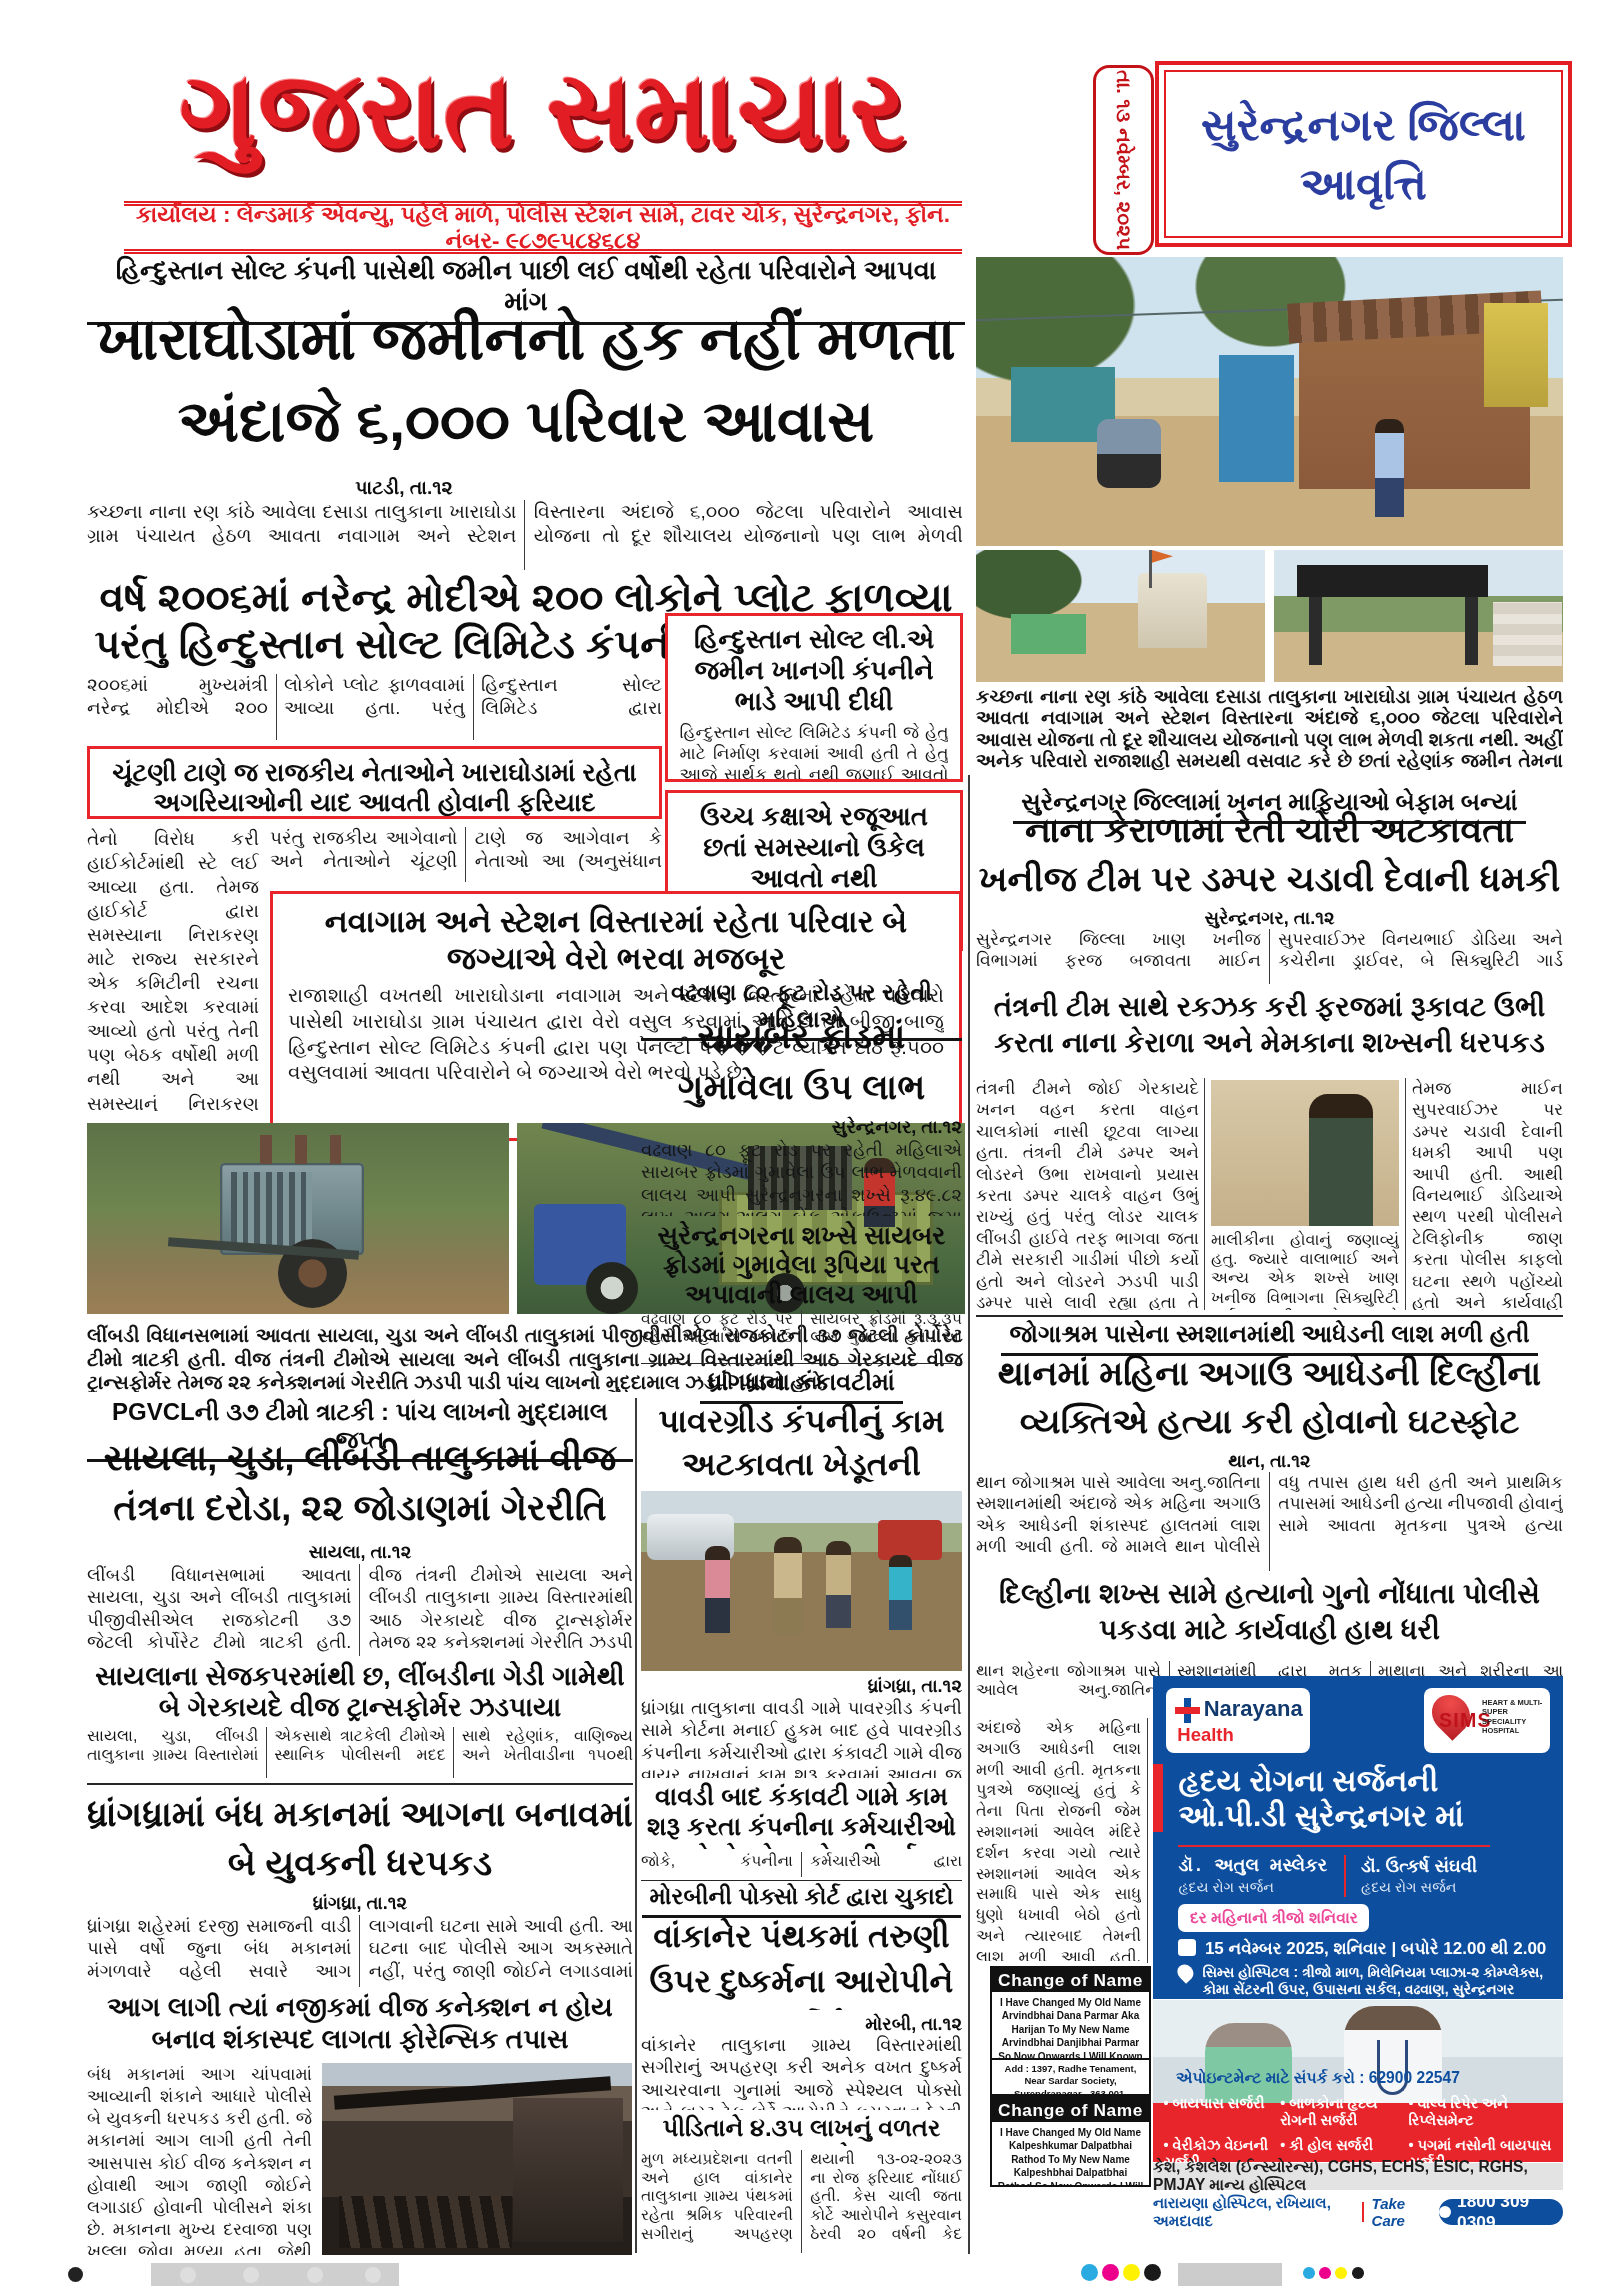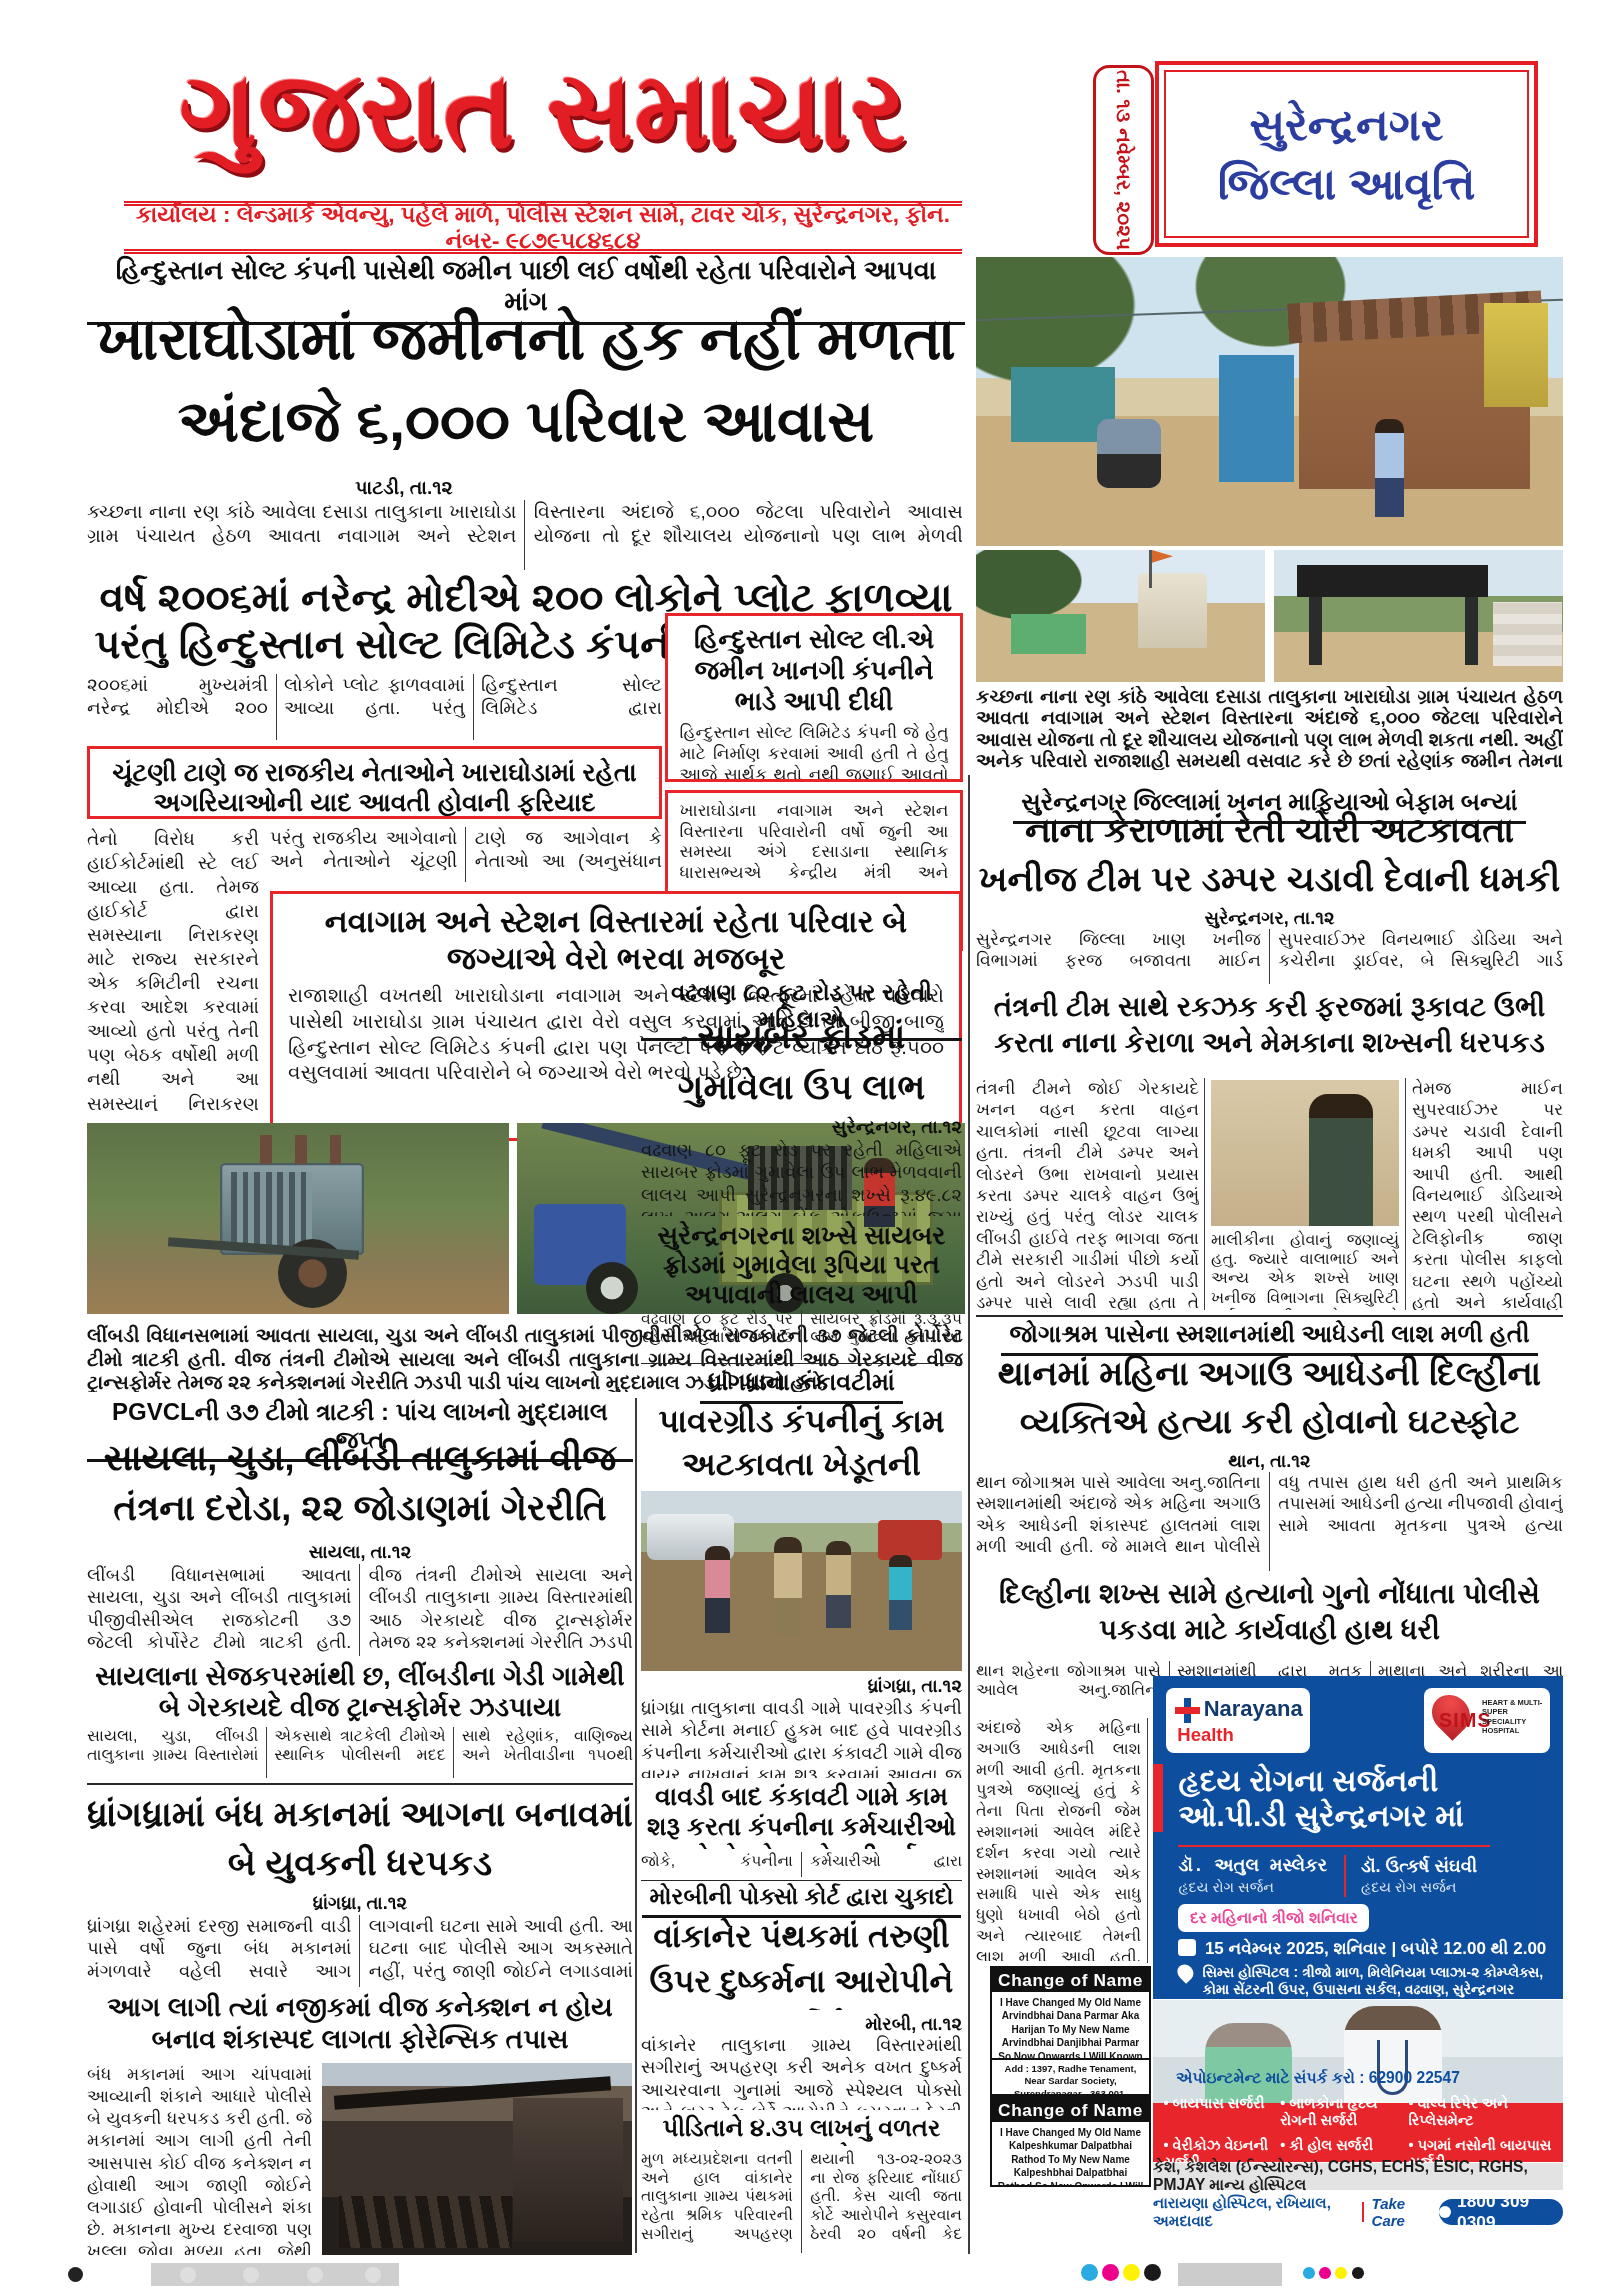--- a/index.html
+++ b/index.html
@@ -48,40 +48,41 @@
 </head>
 <body>
 
 <div class="abs mast" style="left:124px;top:24px;width:838px;height:173px;font-size:107px;line-height:173px;">ગુજરાત સમાચાર</div>
 <div class="abs office" style="left:124px;top:201px;width:838px;height:43px;font-size:22.5px;">
     <span>કાર્યાલય : લેન્ડમાર્ક એવન્યુ, પહેલે માળે, પોલીસ સ્ટેશન સામે, ટાવર ચોક, સુરેન્દ્રનગર, ફોન. નંબર- ૯૮૭૯૫૮૪૬૮૪</span>
   </div>
 <div class="abs datecap" style="left:1093px;top:65px;width:55px;height:184px;">
     <div style="font-size:20px;">તા. ૧૩ નવેમ્બર, ૨૦૨૫</div>
   </div>
-<div class="abs edbox" style="left:1155px;top:61px;width:383px;height:186px;">
+<div class="abs edbox" style="left:1155px;top:61px;width:417px;height:186px;">
     <div class="edboxin" style="font-size:44px;padding:0 23px;">સુરેન્દ્રનગર જિલ્લા આવૃત્તિ</div>
   </div>
 
 <div class="abs k" style="left:87px;top:255px;width:878px;font-size:26px;"><span>હિન્દુસ્તાન સોલ્ટ કંપની પાસેથી જમીન પાછી લઈ વર્ષોથી રહેતા પરિવારોને આપવા માંગ</span></div>
 <div class="abs hl" style="left:87px;top:298px;width:878px;height:173px;font-size:58px;line-height:1.42;overflow:hidden;">ખારાઘોડામાં જમીનનો હક નહીં મળતા અંદાજે ૬,૦૦૦ પરિવાર આવાસ યોજનાથી વંચિત</div>
 <div class="abs dl" style="left:173px;top:477px;width:462px;font-size:19px;">પાટડી, તા.૧૨</div>
 <div class="abs bt c2" style="left:87px;top:500px;width:876px;height:70px;font-size:19px;line-height:1.25;">ક્ચ્છના નાના રણ કાંઠે આવેલા દસાડા તાલુકાના ખારાઘોડા ગ્રામ પંચાયત હેઠળ આવતા નવાગામ અને સ્ટેશન વિસ્તારના અંદાજે ૬,૦૦૦ જેટલા પરિવારોને આવાસ યોજના તો દૂર શૌચાલય યોજનાનો પણ લાભ મેળવી શકતા નથી. અહીં અનેક પરિવારો રાજાશાહી સમયથી વસવાટ કરે છે છતાં રહેણાંક જમીન તેમના નામે થઈ શકતી નથી. આ જમીન વર્ષો પહેલા ભારત સરકારના સાલ્ટ વિભાગે હિન્દુસ્તાન સોલ્ટ લિમિટેડને સોંપી હતી. અહીં વસતા આ પરિવારો ગેરકાયદે વસવાટ કરે છે તેવું સરકારી ચોપડે દર્શાવવામાં આવ્યું છે.</div>
 <div class="abs hl" style="left:87px;top:574px;width:878px;height:94px;font-size:40px;line-height:1.17;overflow:hidden;">વર્ષ ૨૦૦૬માં નરેન્દ્ર મોદીએ ૨૦૦ લોકોને પ્લોટ ફાળવ્યા પરંતુ હિન્દુસ્તાન સોલ્ટ લિમિટેડ કંપની હાઈકોર્ટમાંથી સ્ટે લઈ આવી</div>
 <div class="abs bt c3" style="left:87px;top:674px;width:575px;height:66px;font-size:18.5px;line-height:1.23;">૨૦૦૬માં મુખ્યમંત્રી નરેન્દ્ર મોદીએ ૨૦૦ લોકોને પ્લોટ ફાળવવામાં આવ્યા હતા. પરંતુ હિન્દુસ્તાન સોલ્ટ લિમિટેડ દ્વારા નવઘણભાઈ કણસાગરા અને રસિકભાઈ રાહુચાના જણાવ્યા મુજબ અગરિયા પરિવાર પેઢી દર પેઢીથી આ વિસ્તારમાં રહે છે અગરિયાઓ યાદ આવે છે અને અગરિયાઓ માત્ર મતદાન માટે જ હોય તેમ લાગી રહ્યું છે બાકીના દિવસોમાં કોઈપણ પક્ષના</div>
 <div class="abs rb" style="left:87px;top:746px;width:575px;height:73px;">
     <div class="bh" style="font-size:25.4px;">ચૂંટણી ટાણે જ રાજકીય નેતાઓને ખારાઘોડામાં રહેતા અગરિયાઓની યાદ આવતી હોવાની ફરિયાદ</div>
   </div>
 <div class="abs bt" style="left:87px;top:827px;width:172px;height:284px;font-size:18.5px;line-height:1.3;">તેનો વિરોધ કરી હાઈકોર્ટમાંથી સ્ટે લઈ આવ્યા હતા. તેમજ હાઈકોર્ટ દ્વારા સમસ્યાના નિરાકરણ માટે રાજ્ય સરકારને એક કમિટીની રચના કરવા આદેશ કરવામાં આવ્યો હતો પરંતુ તેની પણ બેઠક વર્ષોથી મળી નથી અને આ સમસ્યાનું નિરાકરણ આવતું નથી. આ જમીન પર આંગણવાડી પણ બની શકતી નથી. ખારાઘોડા નવાગામના</div>
 <div class="abs bt c2" style="left:270px;top:827px;width:392px;height:55px;font-size:18.5px;line-height:1.22;">પરંતુ રાજકીય આગેવાનો અને નેતાઓને ચૂંટણી ટાણે જ આગેવાન કે નેતાઓ આ (અનુસંધાન બીજે પાને)</div>
 <div class="abs rb" style="left:665px;top:613px;width:298px;height:169px;">
   <div class="bh" style="font-size:26px;">હિન્દુસ્તાન સોલ્ટ લી.એ જમીન ખાનગી કંપનીને ભાડે આપી દીધી</div>
   <div class="bt" style="font-size:17px;line-height:1.22;height:90px;">હિન્દુસ્તાન સોલ્ટ લિમિટેડ કંપની જે હેતુ માટે નિર્માણ કરવામાં આવી હતી તે હેતુ આજે સાર્થક થતો નથી જણાઈ આવતો અને મોટા ભાગની જમીનો મીઠાની કંપનીના માલિકોને મીઠાના ઢગલા પાથરવા માટે ભાડા પેટે આપી દેવામાં આવી હોવાનો અગરિયાઓએ આક્ષેપ કર્યો હતો અને અહીં રહેતા લોકોને રહેણાંક માટે આ જગ્યા આપવામાં આવે તેવી પણ માંગ ઉઠવા પામી છે.</div>
 </div>
 <div class="abs rb" style="left:665px;top:790px;width:298px;height:161px;">
+  <div class="bh" style="font-size:26px;">ઉચ્ચ કક્ષાએ રજૂઆત છતાં સમસ્યાનો ઉકેલ આવતો નથી</div>
   <div class="bt" style="font-size:17px;line-height:1.22;height:81px;">ખારાઘોડાના નવાગામ અને સ્ટેશન વિસ્તારના પરિવારોની વર્ષો જુની આ સમસ્યા અંગે દસાડાના સ્થાનિક ધારાસભ્યએ કેન્દ્રીય મંત્રી અને હિન્દુસ્તાન સોલ્ટ લિમિટેડની મુખ્ય કચેરીએ પણ અનેક વખત રજુઆત કરવા છતાં સરકાર દ્વારા કોઈ જ ગંભીરતા દાખવવામા ન આવતા અગરિયા પરિવારોને ઘર વિહોણા રહેવાનો વારો આવ્યો છે.</div>
 </div>
 <div class="abs rb" style="left:270px;top:891px;width:692px;height:250px;padding:9.2px 15px;">
   <div class="bh" style="font-size:31px;">નવાગામ અને સ્ટેશન વિસ્તારમાં રહેતા પરિવાર બે જગ્યાએ વેરો ભરવા મજબૂર</div>
   <div class="bt" style="font-size:20px;line-height:1.28;height:121px;">રાજાશાહી વખતથી ખારાઘોડાના નવાગામ અને સ્ટેશન વિસ્તારમાં રહેતા પરિવારો પાસેથી ખારાઘોડા ગ્રામ પંચાયત દ્વારા વેરો વસુલ કરવામાં આવે છે તો બીજી બાજુ હિન્દુસ્તાન સોલ્ટ લિમિટેડ કંપની દ્વારા પણ પેનલ્ટી પ���ટે વ્યક્તિ દીઠ રૂ.૫૦૦ વસુલવામાં આવતા પરિવારોને બે જગ્યાએ વેરો ભરવો પડે છે.</div>
 </div>
 
 <div class="ph" style="left:87px;top:1123px;width:422px;height:191px;background:linear-gradient(180deg,#5d7247 0%,#6f854f 45%,#8a7a55 75%,#9b7f54 100%);">
   <div class="abs" style="left:133px;top:40px;width:144px;height:92px;background:linear-gradient(180deg,#8aa0a4,#5d7478);border-radius:4.6px;box-shadow:inset 0 0 0 2.3px #4c5e62;"></div>
   <div class="abs" style="left:144px;top:49px;width:81px;height:75px;background:repeating-linear-gradient(90deg,#48585c 0 5.8px,#7f969a 5.8px 11.6px);"></div>

